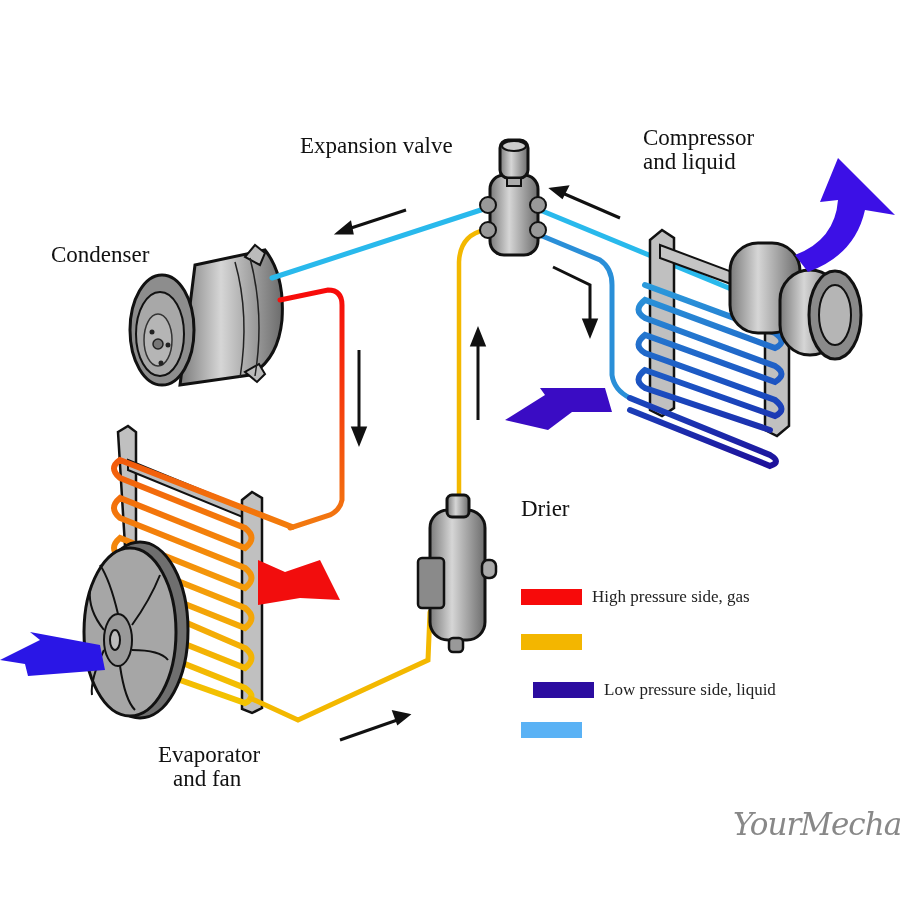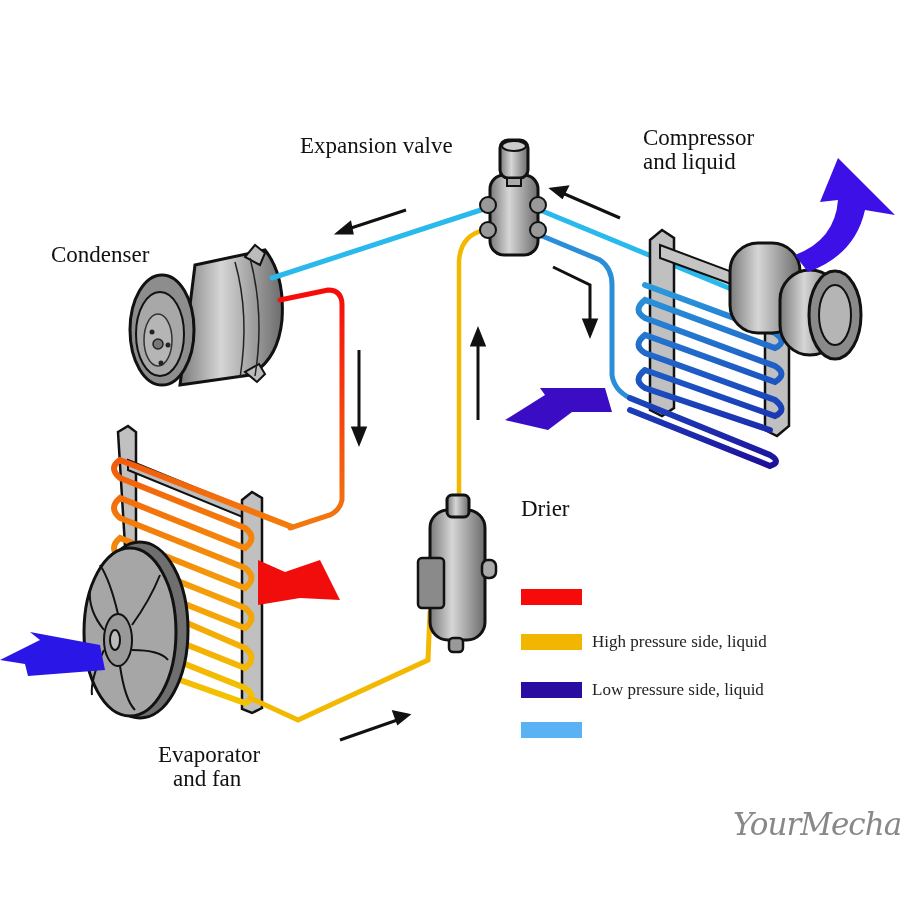--- a/index.html
+++ b/index.html
@@ -143,26 +143,26 @@
 <div class="label" style="left:643px;top:126px;">Compressor</div>
 <div class="label" style="left:643px;top:150px;">and liquid</div>
 <div class="label" style="left:51px;top:243px;">Condenser</div>
 <div class="label" style="left:497px;top:497px;margin-left:24px;">Drier</div>
 <div class="label" style="left:158px;top:743px;">Evaporator</div>
 <div class="label" style="left:173px;top:767px;">and fan</div>
 
 <div class="legend">
   <div class="legend-item" style="top:0px;">
     <span class="legend-swatch" style="background: rgb(247, 10, 10);"></span>
+    <span class="legend-text">High pressure side, gas</span>
   </div>
   <div class="legend-item" style="top:45px;">
     <span class="legend-swatch" style="background: rgb(243, 182, 0);"></span>
-    <span class="legend-text">High pressure side, liquid</span>
   </div>
-  <div class="legend-item" style="top:93px;">
+  <div class="legend-item" style="top:93px;margin-left:12px;">
     <span class="legend-swatch" style="background: rgb(43, 12, 160);"></span>
     <span class="legend-text">Low pressure side, liquid</span>
   </div>
   <div class="legend-item" style="top:133px;">
     <span class="legend-swatch" style="background: rgb(90, 178, 245);"></span>
   </div>
 </div>
 
 <div class="watermark">YourMechanic</div>
 

